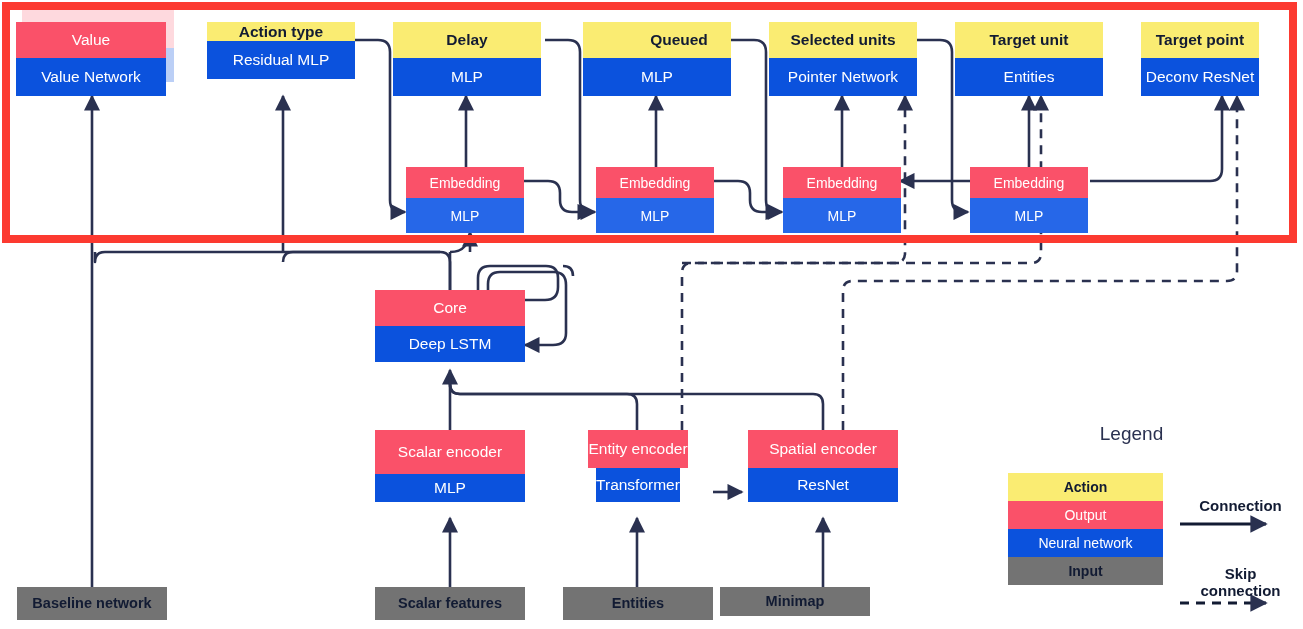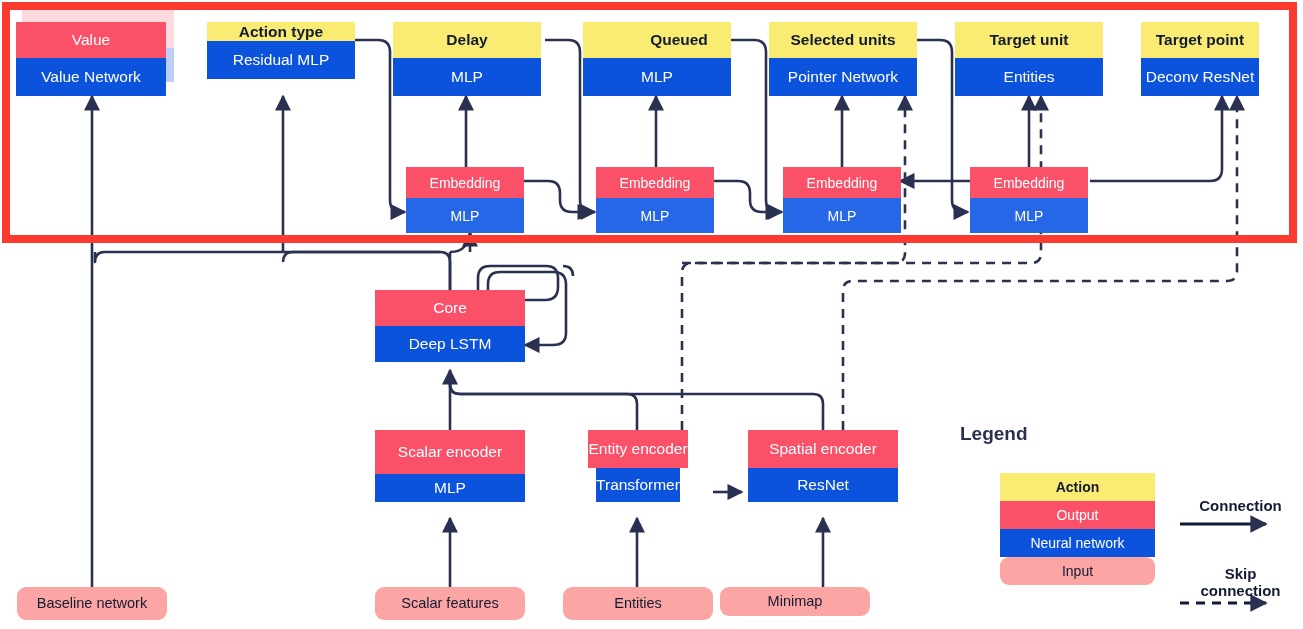--- a/index.html
+++ b/index.html
@@ -13,39 +13,39 @@
   
   .blk{position:absolute;box-sizing:border-box;display:flex;
        flex-direction:column;}
   .cell{display:flex;align-items:center;justify-content:center;
         box-sizing:border-box;line-height:1;white-space:nowrap;}
   .c-action{background:#faec72;color:#121b33;font-size:15.5px;font-weight:600;}
   .c-output{background:#fa5169;color:#ffffff;font-size:15.5px;font-weight:400;}
   .c-nn    {background:#0b52dd;color:#ffffff;font-size:15.5px;font-weight:500;}
   .c-nn2   {background:#2667e8;color:#ffffff;font-size:14px;font-weight:500;}
   .c-emb   {background:#fa5169;color:#ffffff;font-size:14px;font-weight:500;}
-  .c-input {background:#fca5a5;color:#121b33;font-size:14.5px;font-weight:400;border-radius:9px;}
+  .c-input {background:#737373;color:#121b33;font-size:14.5px;font-weight:700;}
 
   
   #sel-rect{position:absolute;left:2px;top:2px;width:1295px;height:241px;
             border:8px solid #fc3a30;box-sizing:border-box;z-index:4;
             pointer-events:none;}
 
   
   #ghost{position:absolute;left:22px;top:8px;width:152px;height:74px;z-index:1;}
   #ghost .g1{position:absolute;left:0;top:0;width:152px;height:40px;
              background:#fa5169;opacity:.22;}
   #ghost .g2{position:absolute;left:0;top:40px;width:152px;height:34px;
              background:#0b52dd;opacity:.28;}
 
   
   #legend{position:absolute;left:960px;top:415px;width:343px;height:214px;z-index:3;}
-  #legend-title{position:absolute;left:0;top:8px;width:343px;text-align:left;
-     font-size:19px;font-weight:700;color:#2a3150;}
-  #legend-stack{position:absolute;left:40px;top:58px;width:155px;}
+  #legend-title{position:absolute;left:0;top:8px;width:343px;text-align:center;
+     font-size:19px;font-weight:400;color:#2a3150;}
+  #legend-stack{position:absolute;left:48px;top:58px;width:155px;}
   #legend-stack .cell{height:28px;font-size:14px;}
   .lg-right{position:absolute;left:218px;width:125px;text-align:center;
             color:#121b33;font-size:15px;font-weight:600;line-height:1.15;}
 </style>
 </head>
 <body>
 
 <div id="stage">
 
   <div id="ghost">

